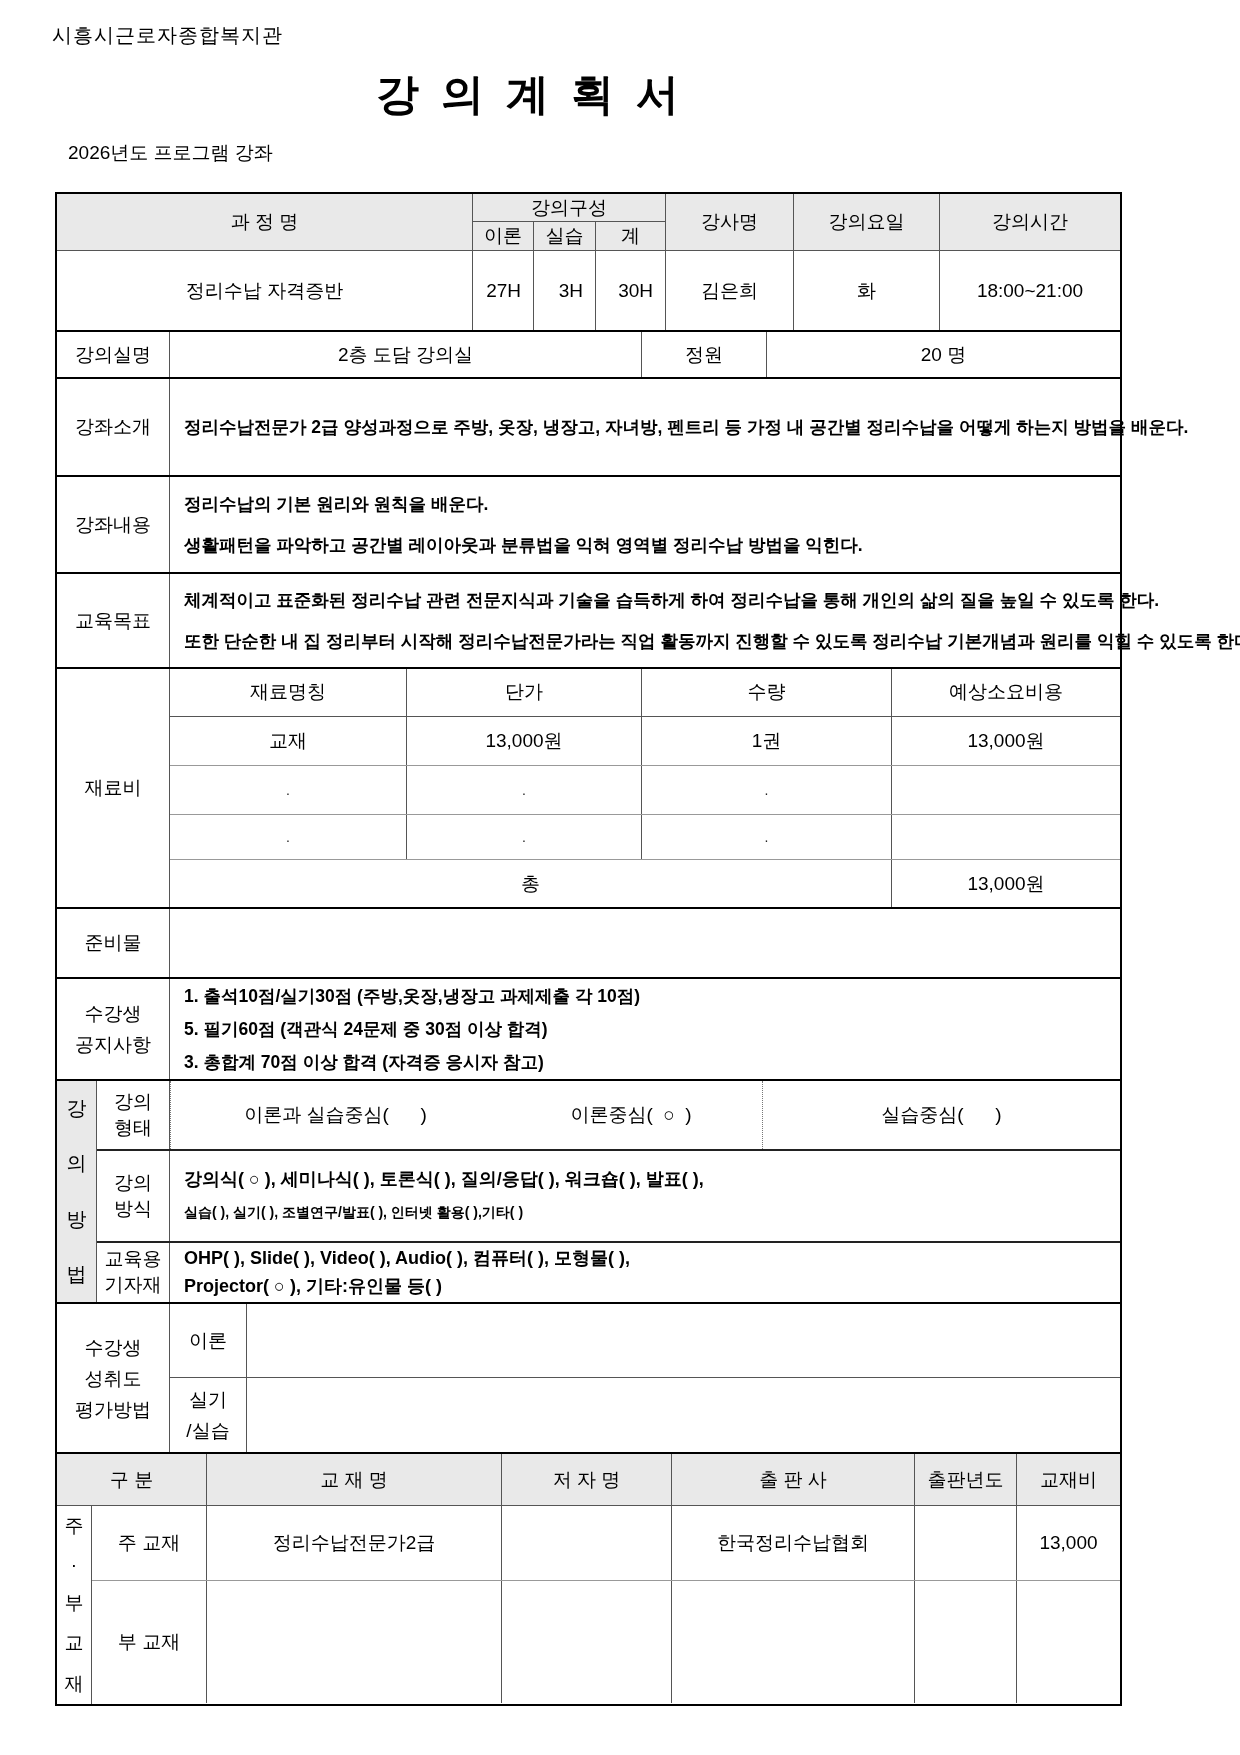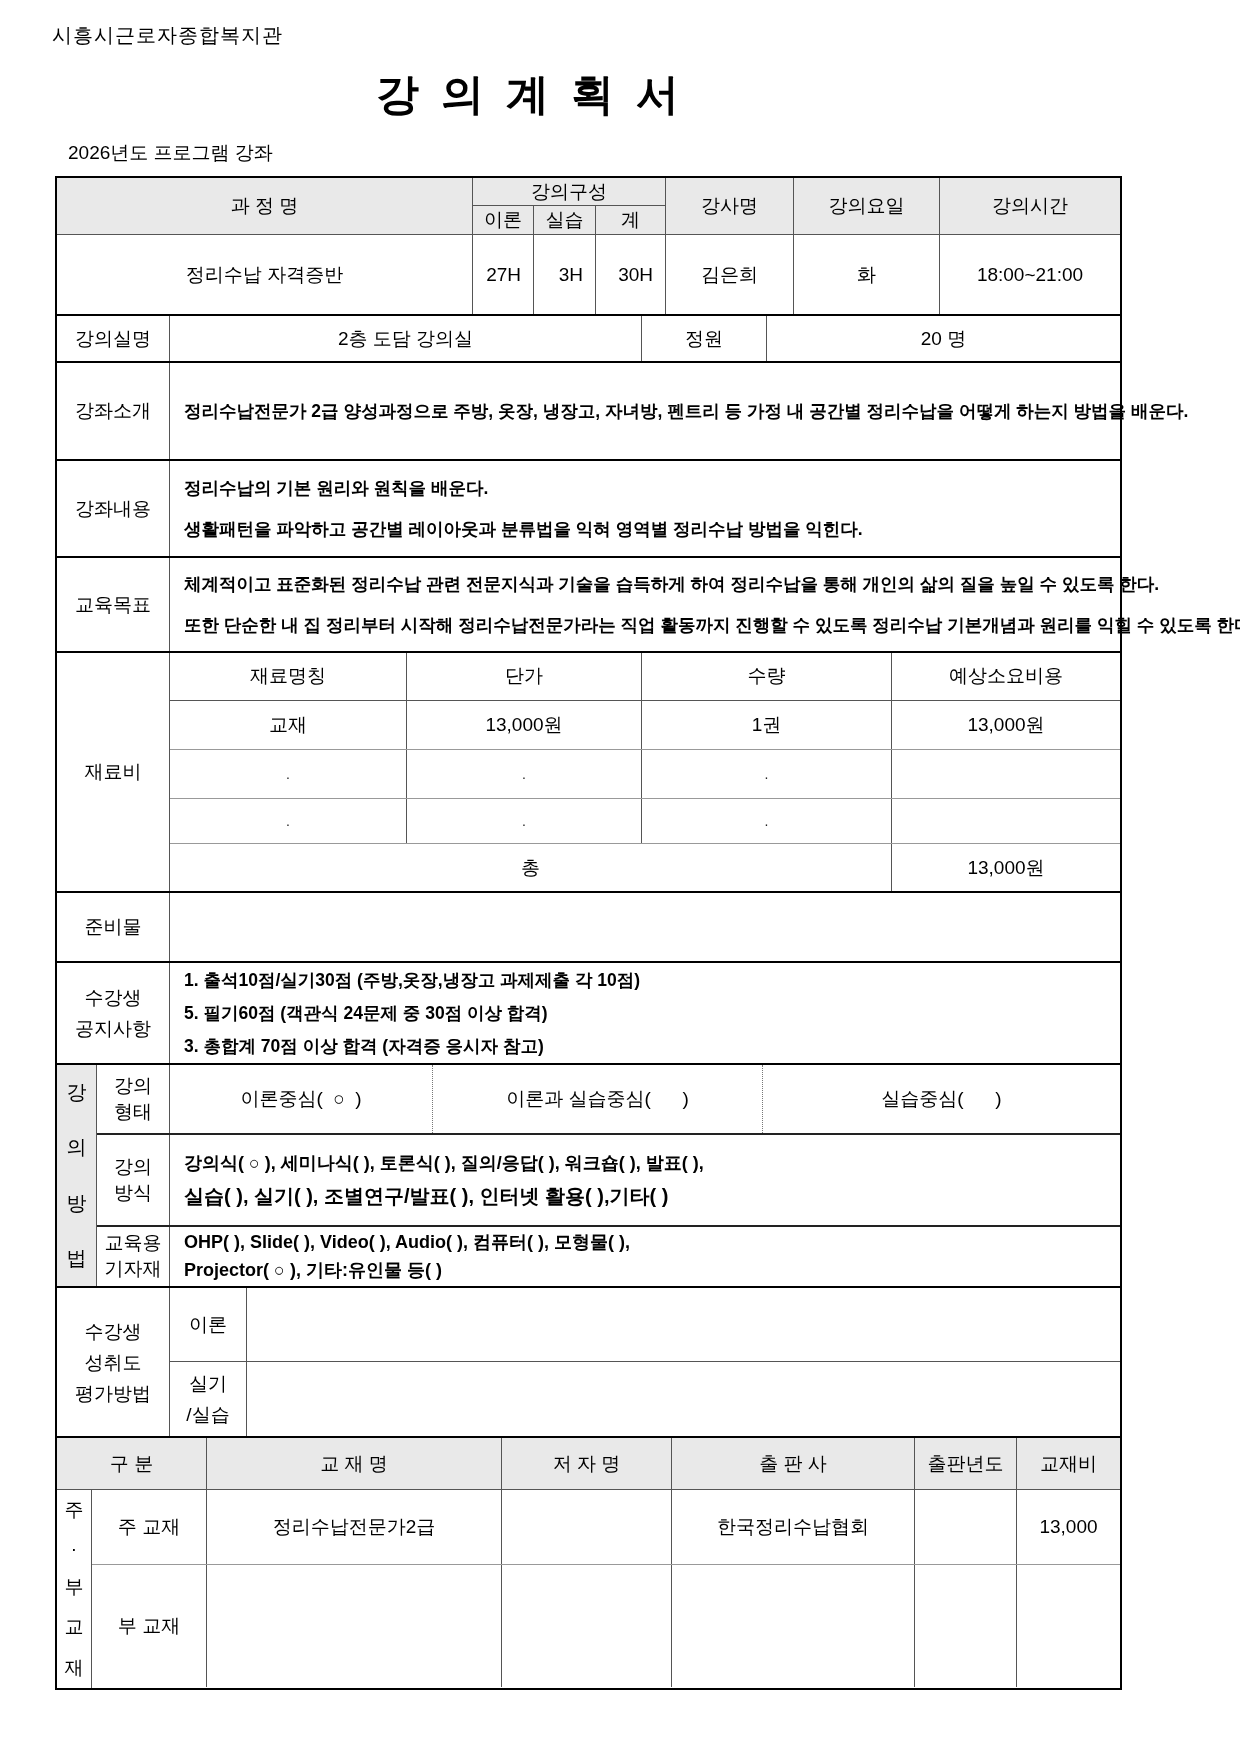--- a/index.html
+++ b/index.html
@@ -12,21 +12,21 @@
     color: #000;
     font-family: "Liberation Sans", sans-serif;
     font-size: 19px;
     overflow: hidden;
   }
   .org { position:absolute; left:52px; top:22px; font-size:20px; letter-spacing:1px; }
   .title { position:absolute; left:55px; top:66px; width:950px; text-align:center;
            font-size:43px; font-weight:bold; letter-spacing:5px; }
   .subtitle { position:absolute; left:68px; top:140px; font-size:19px; }
 
-  .doc { position:absolute; left:55px; top:176px; width:1067px; border:2px solid #000; }
+  .doc { position:absolute; left:55px; top:192px; width:1067px; border:2px solid #000; }
 
   .row { display:flex; border-bottom:1px solid #555; }
   .row.thick { border-bottom:2px solid #000; }
   .row.nb { border-bottom:none; }
 
   .c { flex-shrink:0; border-right:1px solid #555; display:flex;
        align-items:center; justify-content:center; text-align:center; }
   .c.last { border-right:none; flex:1 1 auto; }
   .c.left { justify-content:flex-start; text-align:left; }
   .c.r { justify-content:flex-end; padding-right:12px; }
@@ -178,33 +178,33 @@
         <div>의</div>
         <div>방</div>
         <div>법</div>
       </div>
       <div class="col">
         <div class="subrow dark" style="height:71px;border-bottom:2px solid #222">
           <div class="c stack" style="width:73px;flex-direction:column">
             <div style="line-height:26px">강의</div>
             <div style="line-height:26px">형태</div>
           </div>
+          <div class="c pre dotsep" style="width:330px;border-right:none">이론과 실습중심(      )</div>
           <div class="c pre" style="width:262px;border-right:none">이론중심(  ○  )</div>
-          <div class="c pre dotsep" style="width:330px;border-right:none">이론과 실습중심(      )</div>
           <div class="c pre dotsep last">실습중심(      )</div>
         </div>
         <div class="subrow dark" style="height:92px;border-bottom:2px solid #222">
           <div class="c stack" style="width:73px;flex-direction:column">
             <div style="line-height:26px">강의</div>
             <div style="line-height:26px">방식</div>
           </div>
           <div class="c last left">
             <div class="lines">
               <div class="pre" style="line-height:33px;font-size:18px">강의식(  ○  ), 세미나식(      ), 토론식(      ), 질의/응답(      ), 워크숍(      ), 발표(      ),</div>
-              <div class="pre" style="line-height:33px;font-size:20px">실습(      ), 실기(      ), 조별연구/발표(      ), 인터넷 활용(      ),기타(      )</div>
+              <div class="pre" style="line-height:33px;font-size:14px">실습(      ), 실기(      ), 조별연구/발표(      ), 인터넷 활용(      ),기타(      )</div>
             </div>
           </div>
         </div>
         <div class="subrow nb" style="height:60px">
           <div class="c stack" style="width:73px;flex-direction:column">
             <div style="line-height:26px">교육용</div>
             <div style="line-height:26px">기자재</div>
           </div>
           <div class="c last left">
             <div class="lines">

